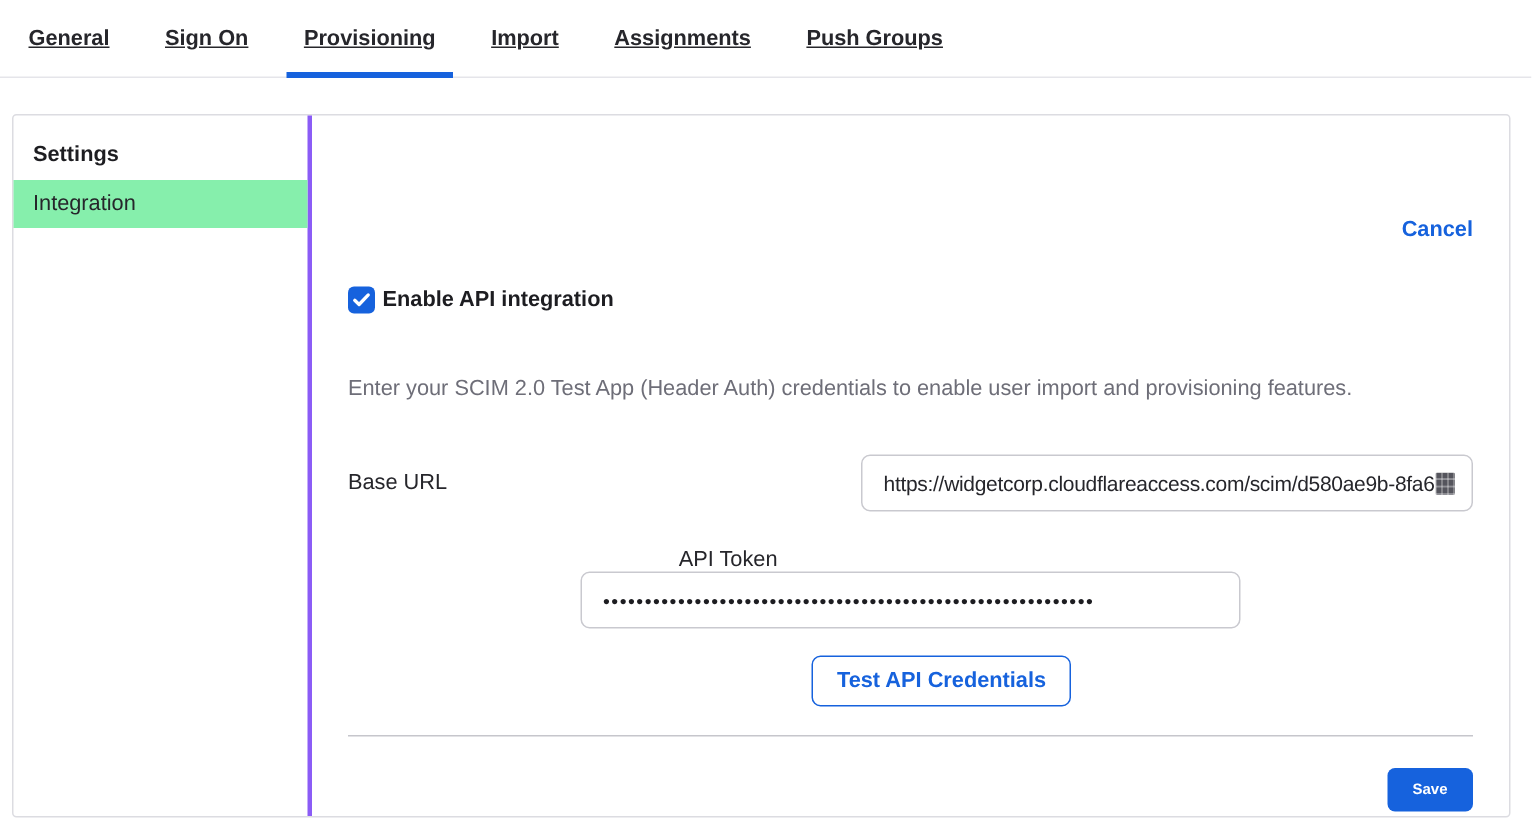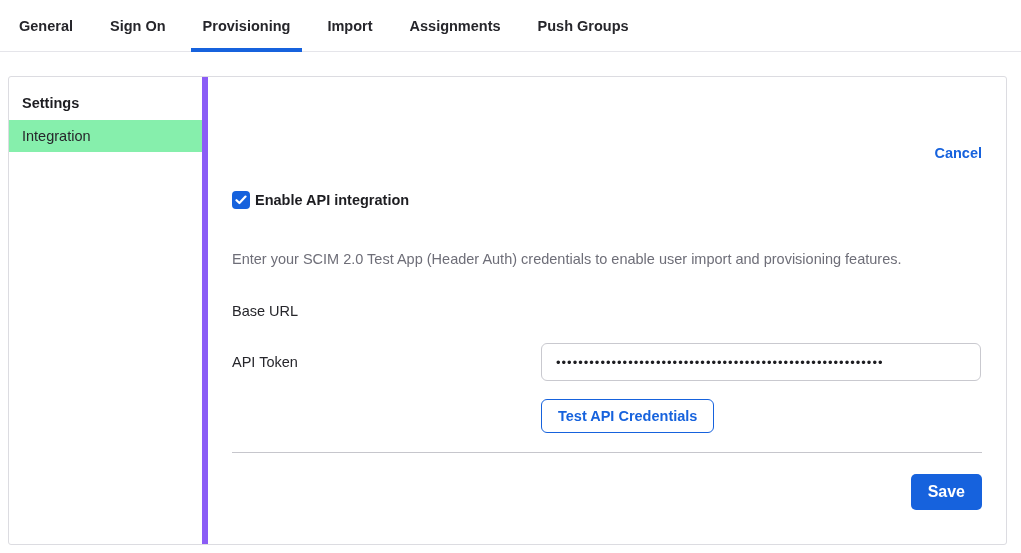--- a/index.html
+++ b/index.html
@@ -9,41 +9,42 @@
     background:#ffffff; color:#26262b;
     font-family:"Liberation Sans", sans-serif;
     overflow:hidden;
   }
 
   
   .tabbar {
     display:flex; align-items:stretch; column-gap:37px;
     padding-left:19px; height:52px;
     border-bottom:1px solid #e5e5ea;
+    text-decoration:underline;
   }
   .tab {
     position:relative; display:flex; align-items:center;
     font-size:14.5px; font-weight:bold; color:#26262b; cursor:pointer;
     white-space:nowrap;
   }
   .tab.active::after {
     content:""; position:absolute; left:-12px; right:-12px; bottom:-1px;
     height:4px; background:#1662dd;
   }
 
   
   .panel {
     position:absolute; left:8px; top:76px;
     width:999px; height:469px;
     border:1px solid #dcdce1; border-radius:3px;
     display:flex; background:#fff;
   }
 
   
-  .sidebar { width:199px; flex-shrink:0; border-right:6px solid #8b5cf6; padding-top:8px; }
+  .sidebar { width:199px; flex-shrink:0; border-right:3px solid #8b5cf6; padding-top:8px; }
   .sidebar-header { font-size:14.5px; font-weight:bold; padding:10px 13px 9px; color:#1d1d21; }
   .sidebar-item { font-size:14.5px; padding:8px 13px; color:#26262b; cursor:pointer; }
   .sidebar-item.selected { background:#86efac; }
 
   
   .main { flex:1; padding:0 24px; display:flex; flex-direction:column; min-width:0; }
 
   .cancel-row { display:flex; justify-content:flex-end; margin-top:68px; }
   .cancel-link { color:#1662dd; font-weight:bold; font-size:14.5px; cursor:pointer; }
 
@@ -51,21 +52,21 @@
   .checkbox {
     width:18px; height:18px; border-radius:4px; background:#1662dd;
     display:flex; align-items:center; justify-content:center; flex-shrink:0; cursor:pointer;
   }
   .enable-label { font-size:14.5px; font-weight:bold; color:#1d1d21; }
 
   .description { margin-top:42px; font-size:14.5px; color:#6e6e78; }
 
   .field-row { display:flex; align-items:center; }
   .field-row.first { margin-top:36px;gap:33px; }
-  .field-row.second { margin-top:24px; }
+  .field-row.second { margin-top:24px;flex-direction:column; }
   .field-label { width:309px; flex-shrink:0; font-size:14.5px; color:#26262b; }
   .text-input {
     width:440px; height:38px; border:1px solid #c9c9cf; border-radius:6px;
     background:#fff; padding:0 14px; display:flex; align-items:center;
     overflow:hidden; white-space:nowrap; font-size:14px; color:#26262b;
     cursor:text;
   }
   .text-input .value { letter-spacing:-0.2px; }
   .cursor-block {
     display:inline-block; width:13px; height:15px; margin-left:1px; flex-shrink:0;
@@ -80,21 +81,21 @@
   .test-btn {
     display:inline-block; background:#fff; border:1px solid #1662dd; border-radius:6px;
     color:#1662dd; font-weight:bold; font-size:14.5px; padding:8px 16px; cursor:pointer;
   }
 
   .divider { margin-top:19px; border-top:1px solid #c6c6cc; }
 
   .save-row { display:flex; justify-content:flex-end; margin-top:21px; }
   .save-btn {
     background:#1662dd; border:none; border-radius:5px; color:#fff;
-    font-weight:bold; font-size:16px; padding:9px 17px; cursor:pointer;
+    font-weight:bold; font-size:10px; padding:9px 17px; cursor:pointer;
     font-family:"Liberation Sans", sans-serif;
   }
 </style>
 </head>
 <body>
 
 <nav class="tabbar">
   <div class="tab">General</div>
   <div class="tab">Sign On</div>
   <div class="tab active">Provisioning</div>
@@ -124,20 +125,24 @@
           </svg>
         </span>
       </span>
       <span class="enable-label">Enable API integration</span>
     </div>
 
     <p class="description" style="margin:42px 0 0 0;">Enter your SCIM 2.0 Test App (Header Auth) credentials to enable user import and provisioning features.</p>
 
     <div class="field-row first">
       <label class="field-label">Base URL</label>
+      <div class="text-input">
+        <span class="value">https://widgetcorp.cloudflareaccess.com/scim/d580ae9b-8fa6</span>
+          <span class="cursor-block"></span>
+      </div>
     </div>
 
     <div class="field-row second">
       <label class="field-label">API Token</label>
       <div class="text-input">
         <span class="token-value">•••••••••••••••••••••••••••••••••••••••••••••••••••••••••••</span>
       </div>
     </div>
 
     <div class="test-btn-row">

